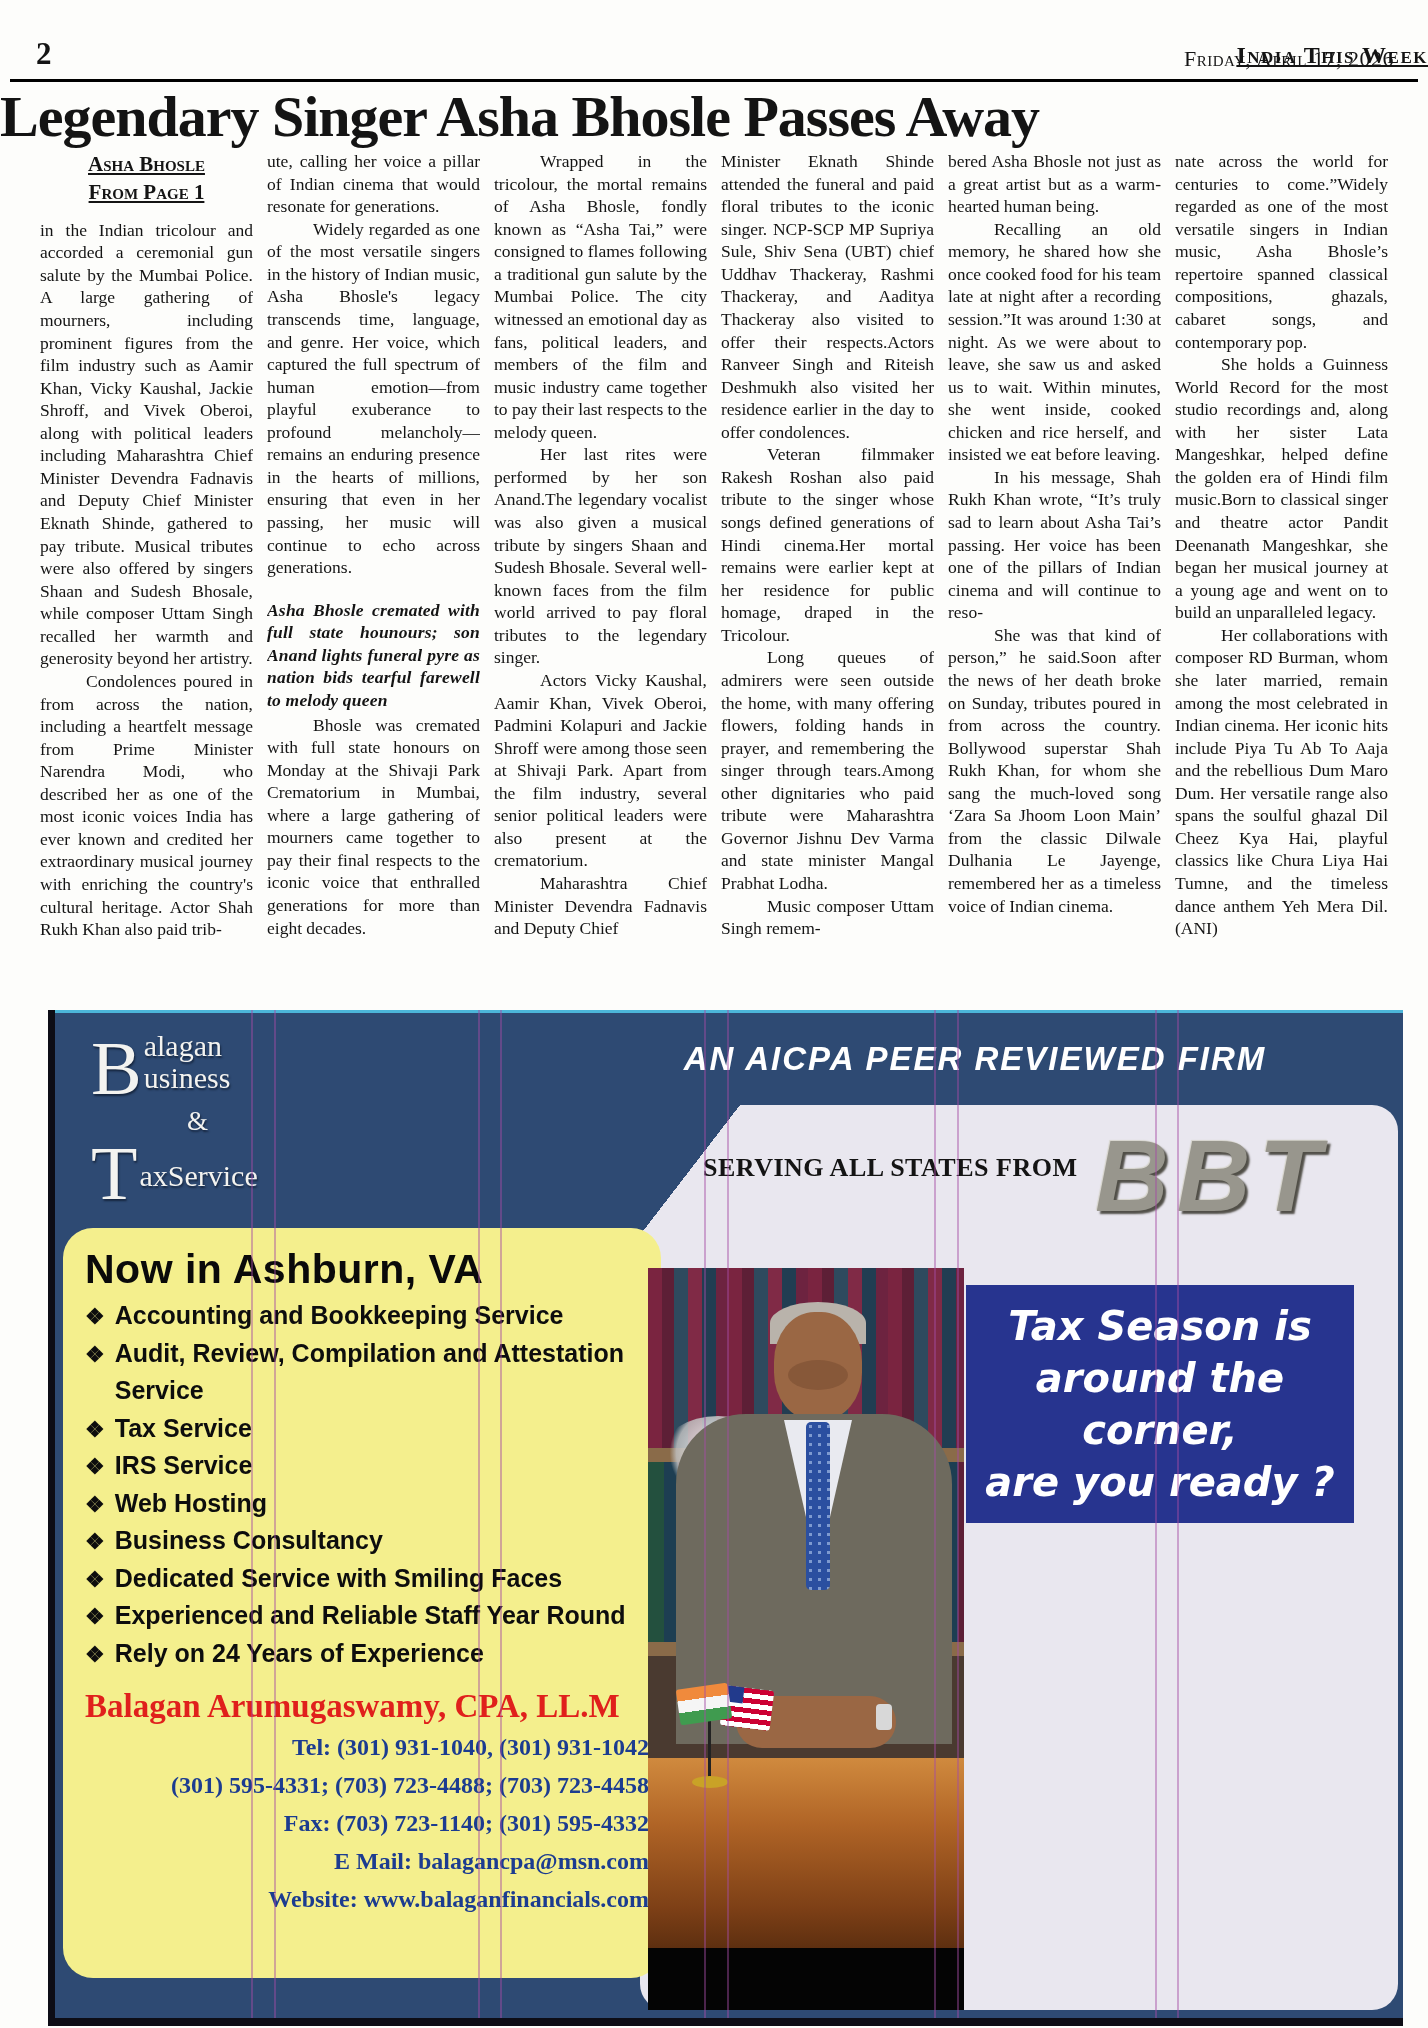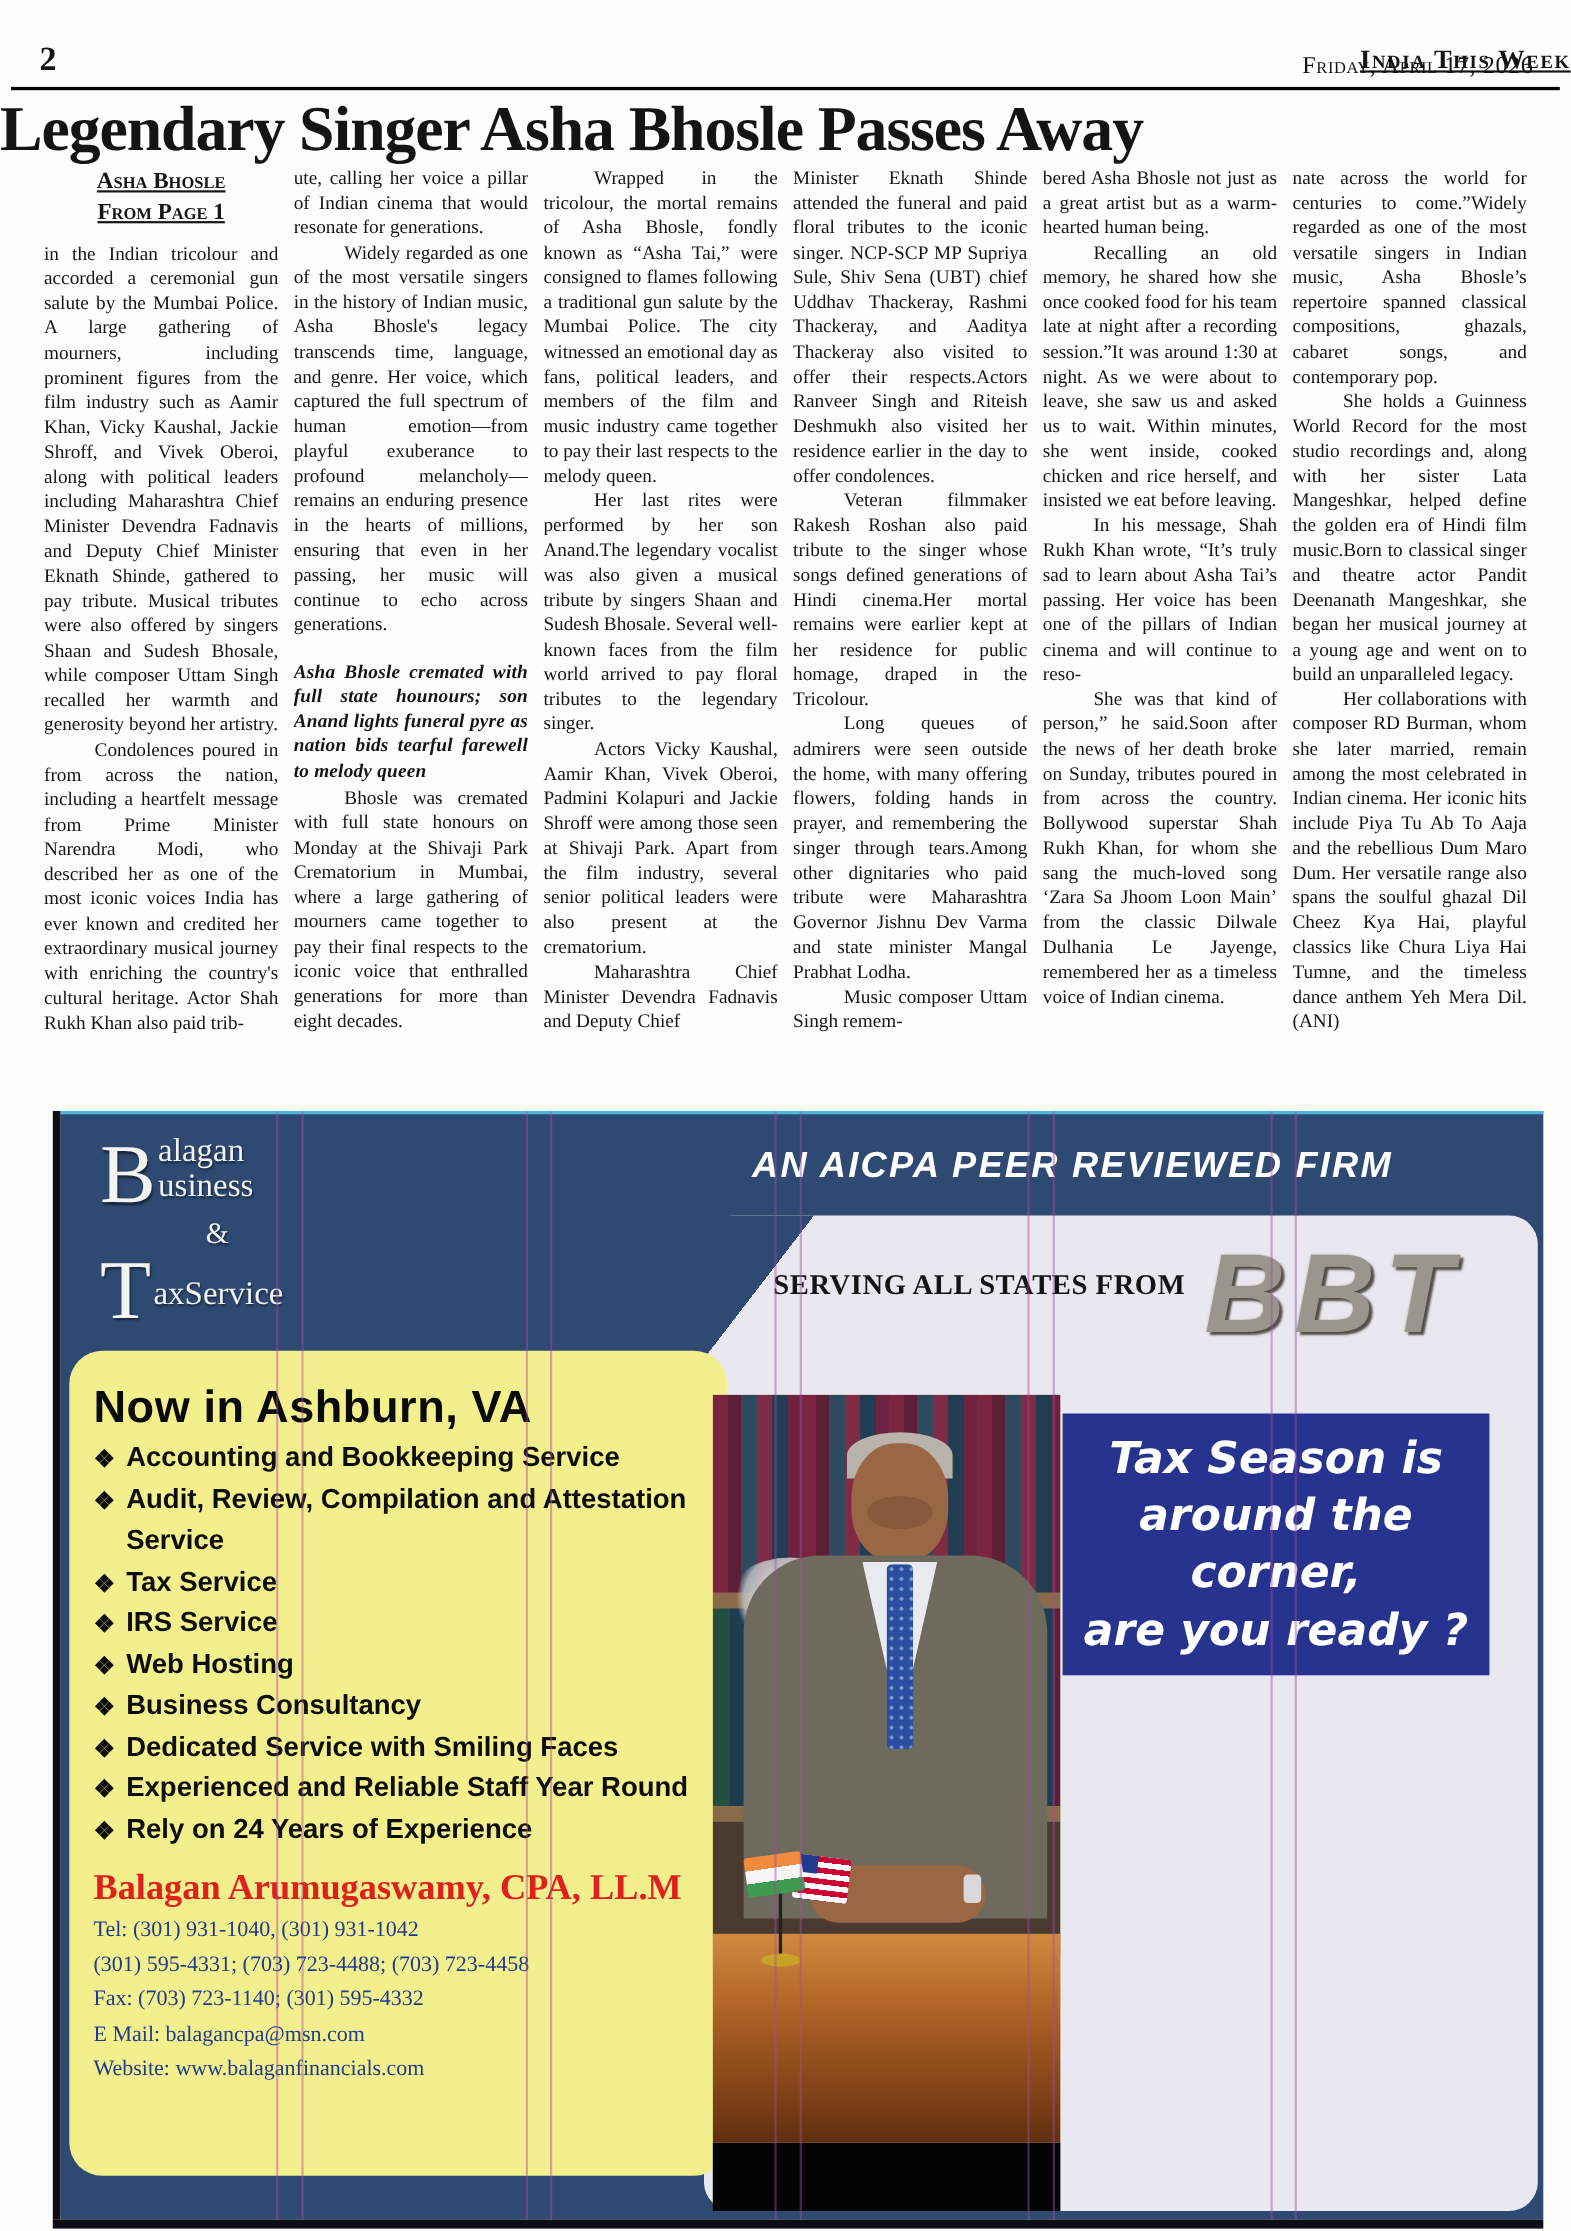--- a/index.html
+++ b/index.html
@@ -37,27 +37,27 @@
 
   .aicpa{position:absolute;left:520px;top:30px;width:800px;text-align:center;color:#fff;font-family:"Liberation Sans",sans-serif;font-weight:bold;font-style:italic;font-size:33px;letter-spacing:2px;white-space:nowrap;}
 
   
   .panel{position:absolute;left:585px;top:95px;width:758px;height:905px;background:#e9e7ef;border-radius:26px;}
   .panel-cut{position:absolute;left:585px;top:95px;width:100px;height:130px;background:linear-gradient(to bottom right,#2e4a73 50%,rgba(0,0,0,0) 50%);}
   .serving{position:absolute;left:648px;top:140px;color:#141414;font-weight:bold;font-size:26px;line-height:1.4;letter-spacing:0.5px;}
   .bbt-big{position:absolute;left:1040px;top:108px;font-family:"Liberation Sans",sans-serif;font-weight:bold;font-style:italic;font-size:102px;letter-spacing:8px;color:#98968d;text-shadow:3px 3px 2px #514f48,-1px -1px 1px #d6d4cc;}
 
   
-  .yellow{position:absolute;left:8px;top:218px;width:598px;height:750px;background:#f4ef8d;border-radius:30px;box-sizing:border-box;padding:28px 12px 0 22px;font-family:"Liberation Sans",sans-serif;}
+  .yellow{position:absolute;left:8px;top:218px;width:598px;height:750px;background:#f4ef8d;border-radius:30px;box-sizing:border-box;padding:18px 12px 0 22px;font-family:"Liberation Sans",sans-serif;}
   .now{font-size:41px;font-weight:900;color:#0a0a0a;letter-spacing:0.5px;margin:0 0 4px 0;}
   .services{list-style:none;margin:0;padding:0;font-size:25px;font-weight:bold;color:#0d0d0d;}
   .services li{display:flex;gap:10px;line-height:1.5;align-items:flex-start;}
   .services .b{flex:0 0 auto;font-size:22px;margin-top:3px;}
   .adv-name{color:#e0201c;font-family:"Liberation Serif",serif;font-size:33px;font-weight:bold;margin:16px 0 4px 0;}
-  .contact{color:#1c3c90;font-family:"Liberation Serif",serif;font-size:20px;font-weight:normal;line-height:1.58;}
+  .contact{color:#1c3c90;font-family:"Liberation Serif",serif;font-size:24px;font-weight:bold;line-height:1.58;text-align:right;}
 
   
   .photo{position:absolute;left:593px;top:258px;width:316px;height:680px;overflow:hidden;background:#b9977a;}
   .bookrow{position:absolute;left:0;right:0;}
   .row1{top:0;height:180px;background:repeating-linear-gradient(90deg,#7a2440 0 14px,#5d1f36 14px 26px,#2e4a5e 26px 40px,#802a46 40px 54px,#223d52 54px 68px,#6d2340 68px 80px);}
   .row2{top:194px;height:180px;background:repeating-linear-gradient(90deg,#23503e 0 16px,#1d3e52 16px 30px,#5d1f36 30px 42px,#2a5a46 42px 56px,#27455c 56px 70px);}
   .shelfbar{position:absolute;left:0;right:0;height:14px;background:#8a6b49;}
   .sb1{top:180px;} .sb2{top:374px;}
   .below-shelf{position:absolute;left:0;right:0;top:388px;height:120px;background:#4a3a30;}
   .cd{position:absolute;left:14px;top:148px;width:112px;height:74px;border-radius:50%;background:radial-gradient(circle at 50% 50%,#cfcfcf 0 18%,#8f8f8f 24%,#ddd 40%,#bfbfbf 62%,rgba(190,190,190,0) 72%);opacity:0.85;}

